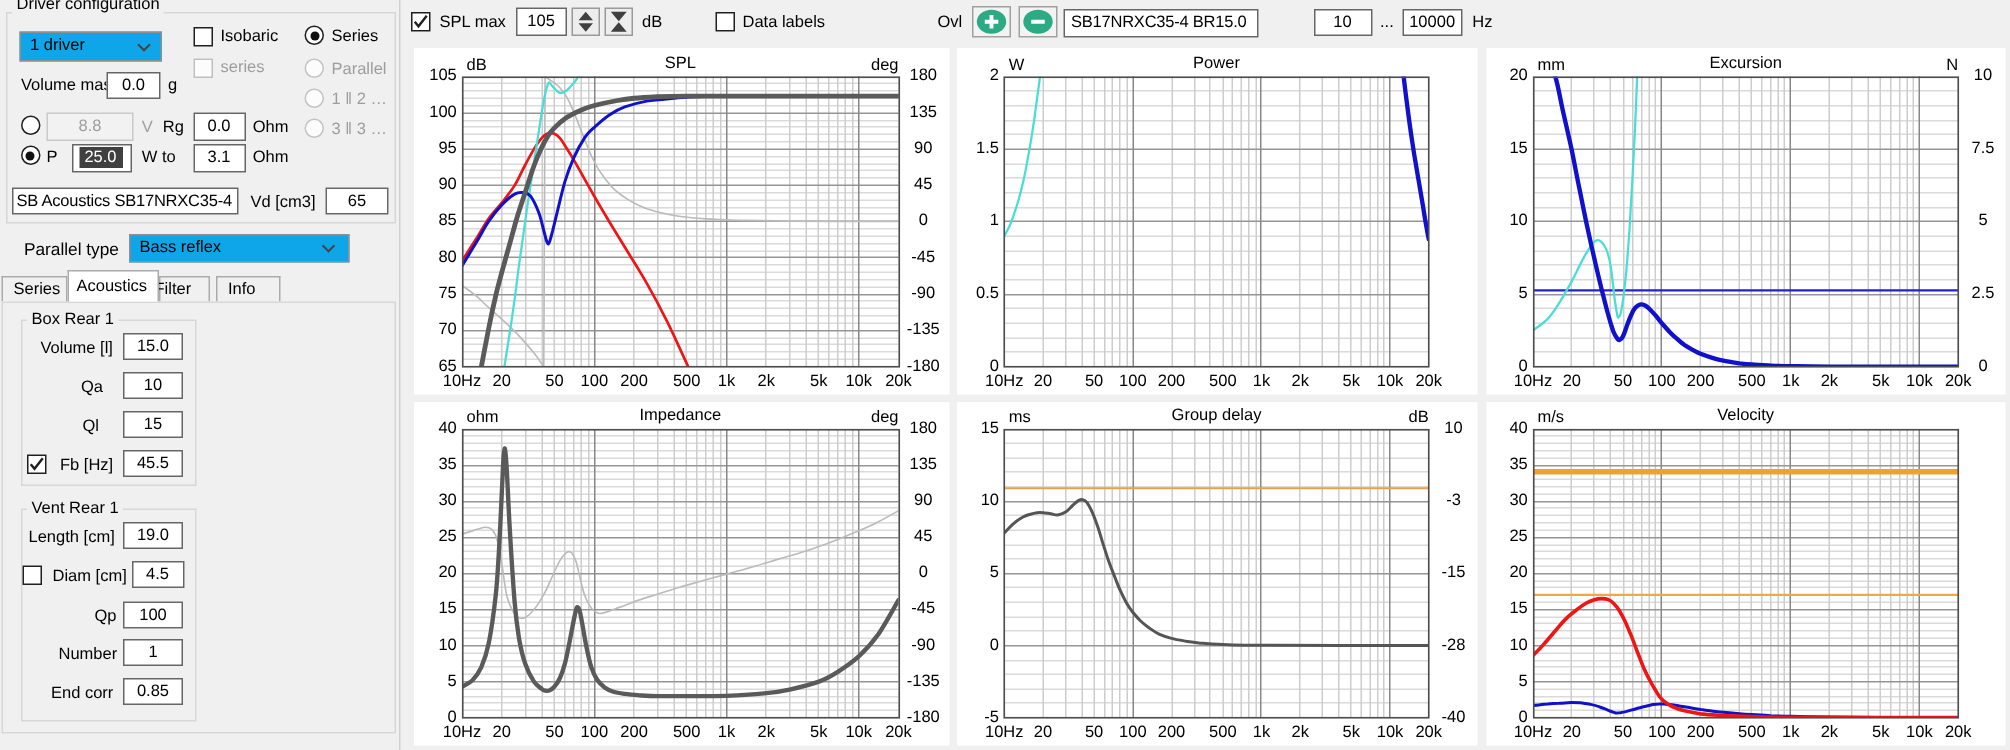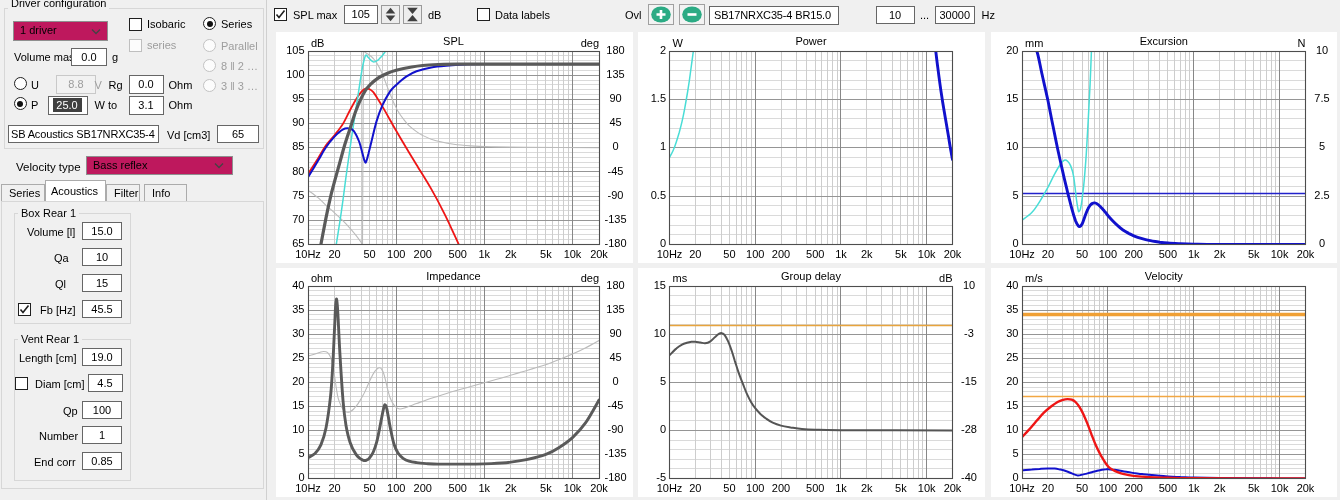--- a/index.html
+++ b/index.html
@@ -12,21 +12,21 @@
   text-align:center; line-height:16px; }
 .tboxl { position:absolute; background:#fff; border:1px solid #666;
   line-height:16px; padding-left:2px; letter-spacing:-0.15px; white-space:nowrap; overflow:hidden; }
 .dbox { position:absolute; background:#f2f2f2; border:1px solid #c9c9c9;
   text-align:center; line-height:17px; color:#9d9d9d; }
 .cb { position:absolute; width:13px; height:13px; background:#fff; border:1px solid #1f1f1f; }
 .cbd { position:absolute; width:13px; height:13px; background:#fcfcfc; border:1px solid #bfbfbf; }
 .rb { position:absolute; width:13px; height:13px; background:#fff; border:1px solid #1f1f1f; border-radius:50%; }
 .rbd { position:absolute; width:13px; height:13px; background:#fcfcfc; border:1px solid #c3c3c3; border-radius:50%; }
 .rb .dot { position:absolute; left:2.5px; top:2.5px; width:6px; height:6px; background:#111; border-radius:50%; }
-.combo { position:absolute; background:#be185d; border:1px solid #8f8f8f; }
+.combo { position:absolute; background:#0ea5e9; border:1px solid #8f8f8f; }
 .combo span { position:absolute; left:6px; top:2px; line-height:13px; }
 .gb { position:absolute; border:1px solid #d7d7d7; }
 .gb-label { position:absolute; background:#f0f0f0; padding:0 3px; white-space:nowrap; }
 svg.ic { position:absolute; }
 </style>
 </head>
 <body>
 
 <div class="gb" style="left:4px;top:8px;width:259.5px;height:140.5px"></div>
 <div class="gb-label lbl" style="left:8px;top:-3px">Driver configuration</div>
@@ -44,61 +44,61 @@
 <div class="cbd" style="left:129px;top:38.5px"></div>
 <div class="lbl gray" style="left:147px;top:39px">series</div>
 
 <div class="rb" style="left:203px;top:17px">
     <div class="dot"></div>
   </div>
 <div class="lbl" style="left:221px;top:18px">Series</div>
 <div class="rbd" style="left:203px;top:38.5px"></div>
 <div class="lbl gray" style="left:221px;top:39.5px">Parallel</div>
 <div class="rbd" style="left:203px;top:58.5px"></div>
-<div class="lbl gray" style="left:221px;top:59.5px">8 ‖ 2 …</div>
+<div class="lbl gray" style="left:221px;top:59.5px">1 ‖ 2 …</div>
 <div class="rbd" style="left:203px;top:78.5px"></div>
 <div class="lbl gray" style="left:221px;top:79.5px">3 ‖ 3 …</div>
 
 <div class="lbl" style="left:14px;top:51px">Volume mass</div>
 <div class="tbox" style="left:71px;top:47.5px;width:36px;height:18px">0.0</div>
 <div class="lbl" style="left:112px;top:51px">g</div>
 
 <div class="rb" style="left:13.5px;top:77px"></div>
 <div class="lbl" style="left:31px;top:78.5px">U</div>
-<div class="dbox" style="left:56px;top:74.5px;width:40px;height:19px">8.8</div>
+<div class="dbox" style="left:31px;top:74.5px;width:58px;height:19px">8.8</div>
 <div class="lbl gray" style="left:94.5px;top:78.5px">V</div>
 <div class="lbl" style="left:108.5px;top:78.5px">Rg</div>
 <div class="tbox" style="left:128.5px;top:74.5px;width:35px;height:19px;line-height:17px">0.0</div>
 <div class="lbl" style="left:168.5px;top:78.5px">Ohm</div>
 
 <div class="rb" style="left:13.5px;top:97px">
     <div class="dot"></div>
   </div>
 <div class="lbl" style="left:31px;top:99px">P</div>
 <div class="tbox" style="left:47.5px;top:95.5px;width:40px;height:19px;line-height:17px"><span style="background:#404040;color:#fff;padding:1px 4px 1px 3px">25.0</span></div>
 <div class="lbl" style="left:94.5px;top:99px">W to</div>
 <div class="tbox" style="left:128.5px;top:95.5px;width:35px;height:19px;line-height:17px">3.1</div>
 <div class="lbl" style="left:168.5px;top:99px">Ohm</div>
 
 <div class="tboxl" style="left:8px;top:125px;width:151px;height:18px">SB Acoustics SB17NRXC35-4</div>
 <div class="lbl" style="left:167px;top:128.5px">Vd [cm3]</div>
 <div class="tbox" style="left:217px;top:125px;width:42px;height:18px">65</div>
 
-<div class="lbl" style="left:16px;top:160.5px;font-size:11.5px">Velocity type</div>
+<div class="lbl" style="left:16px;top:160.5px;font-size:11.5px">Parallel type</div>
 <div class="combo" style="left:86px;top:156px;width:147px;height:18.5px">
     <span>Bass reflex</span>
 <svg class="ic" style="right:8px;top:6px" width="10" height="6" viewBox="0 0 10 6">
       <path d="M1 0.5 L5 4.5 L9 0.5" stroke="#444" stroke-width="1.3" fill="none"></path>
     </svg>
 </div>
 
 <div class="abs" style="left:1px;top:183.5px;width:44px;height:17.5px;border:1px solid #ababab;border-bottom:none;background:#f0f0f0"></div>
 <div class="lbl" style="left:9px;top:186.5px">Series</div>
 <div class="abs" style="left:106px;top:183.5px;width:33.5px;height:17.5px;border:1px solid #ababab;border-bottom:none;background:#f0f0f0"></div>
-<div class="lbl" style="left:114px;top:186.5px">Filter</div>
+<div class="lbl" style="left:103px;top:186.5px">Filter</div>
 <div class="abs" style="left:143.5px;top:183.5px;width:43px;height:17.5px;border:1px solid #ababab;border-bottom:none;background:#f0f0f0"></div>
 <div class="lbl" style="left:152px;top:186.5px">Info</div>
 
 <div class="abs" style="left:0.5px;top:200.5px;width:263.5px;height:288px;border:1px solid #d7d7d7;background:#f0f0f0"></div>
 
 <div class="abs" style="left:44.5px;top:179.5px;width:61.5px;height:21.5px;border:1px solid #ababab;border-bottom:none;background:#fff"></div>
 <div class="lbl" style="left:51px;top:184.5px">Acoustics</div>
 
 <div class="gb" style="left:14px;top:212.5px;width:116.5px;height:111.5px"></div>
 <div class="gb-label lbl" style="left:18px;top:206.5px">Box Rear 1</div>
@@ -163,21 +163,21 @@
 </div>
 <div class="abs" style="left:679px;top:4px;width:25.5px;height:21px;background:#f3f3f3;border:1px solid #a0a0a0">
 <svg width="24" height="19" viewBox="0 0 24 19" style="position:absolute;left:0;top:0">
       <ellipse cx="12" cy="9.5" rx="9.8" ry="8" fill="#2bab84"></ellipse>
       <path d="M7.5 9.5 H16.5" stroke="#fff" stroke-width="2.6"></path>
     </svg>
 </div>
 <div class="tboxl" style="left:709px;top:6px;width:129.5px;height:18.5px;line-height:17px;padding-left:4px">SB17NRXC35-4 BR15.0</div>
 <div class="tbox" style="left:875.5px;top:5.5px;width:39px;height:18.5px;line-height:17px">10</div>
 <div class="lbl" style="left:920px;top:8.5px">...</div>
-<div class="tbox" style="left:935px;top:5.5px;width:39.5px;height:18.5px;line-height:17px">30000</div>
+<div class="tbox" style="left:935px;top:5.5px;width:39.5px;height:18.5px;line-height:17px">10000</div>
 <div class="lbl" style="left:981.5px;top:8.5px">Hz</div>
 
 <svg width="357" height="231" style="position:absolute;left:276px;top:32px;background:#fff">
 <defs>
       <clipPath id="c1">
         <rect x="32" y="19" width="291" height="193.5"></rect>
       </clipPath>
     </defs>
 <path d="M32 207.50H323 M32 202.50H323 M32 197.50H323 M32 193.50H323 M32 183.50H323 M32 178.50H323 M32 173.50H323 M32 168.50H323 M32 159.50H323 M32 154.50H323 M32 149.50H323 M32 144.50H323 M32 135.50H323 M32 130.50H323 M32 125.50H323 M32 120.50H323 M32 110.50H323 M32 106.50H323 M32 101.50H323 M32 96.50H323 M32 86.50H323 M32 81.50H323 M32 77.50H323 M32 72.50H323 M32 62.50H323 M32 57.50H323 M32 52.50H323 M32 48.50H323 M32 38.50H323 M32 33.50H323 M32 28.50H323 M32 23.50H323" stroke="#dadada" fill="none"></path>
 <path d="M58.50 19V212.5 M74.50 19V212.5 M85.50 19V212.5 M93.50 19V212.5 M100.50 19V212.5 M106.50 19V212.5 M111.50 19V212.5 M116.50 19V212.5 M146.50 19V212.5 M162.50 19V212.5 M173.50 19V212.5 M181.50 19V212.5 M188.50 19V212.5 M194.50 19V212.5 M199.50 19V212.5 M204.50 19V212.5 M234.50 19V212.5 M250.50 19V212.5 M261.50 19V212.5 M269.50 19V212.5 M276.50 19V212.5 M282.50 19V212.5 M287.50 19V212.5 M292.50 19V212.5" stroke="#cdcdcd" fill="none"></path>

